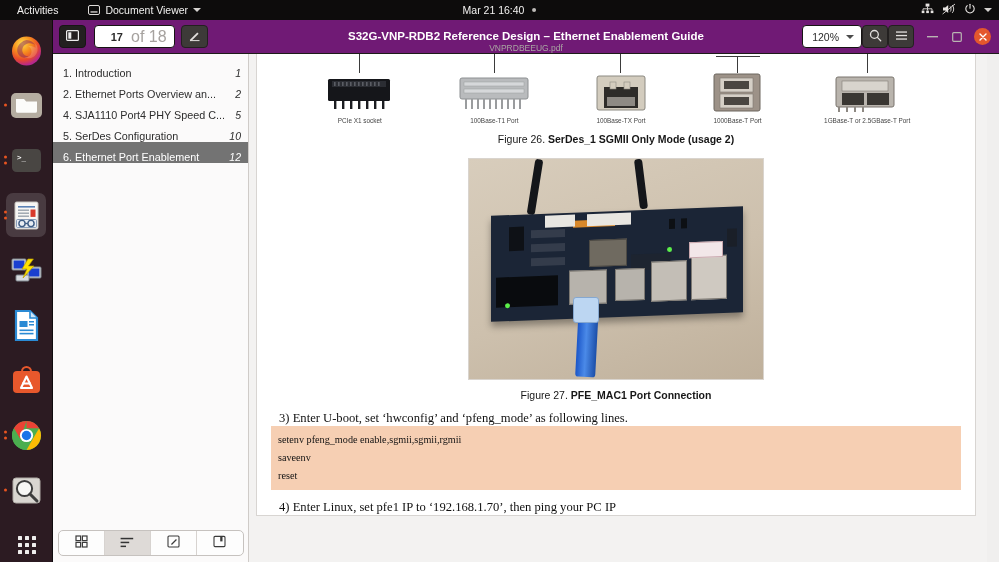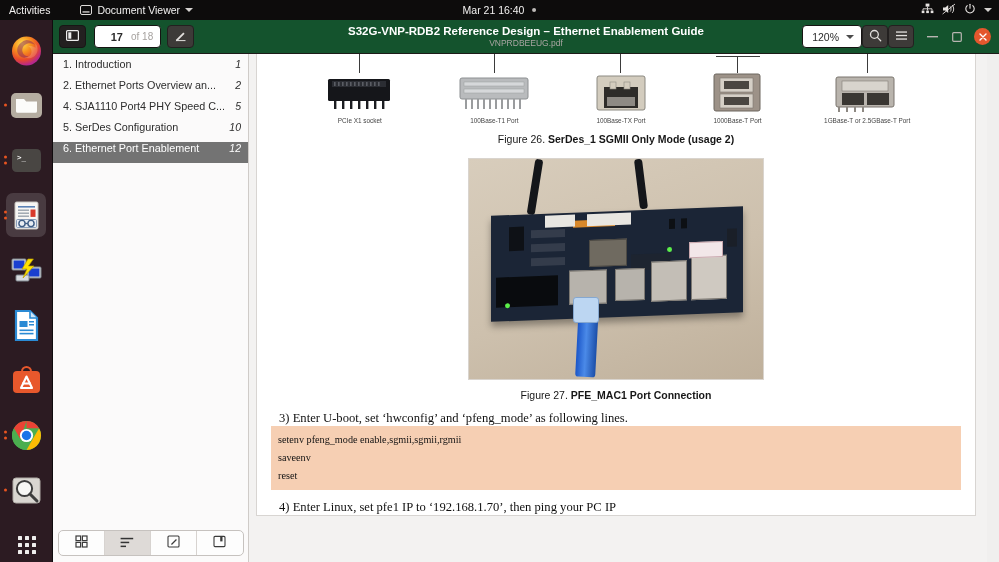--- a/index.html
+++ b/index.html
@@ -10,21 +10,21 @@
     -webkit-font-smoothing:antialiased;
   }
   .screen { position:relative; width:999px; height:562px; overflow:hidden; }
 
   
   .topbar {
     position:absolute; left:0; top:0; width:999px; height:20px;
     background:#0d0c0c; display:flex; align-items:center;
     color:#ffffff; font-size:10.5px; z-index:40;
   }
-  .tb-activities { margin-left:9px; font-size:10.5px; color:#f2f1f0; }
+  .tb-activities { margin-left:17px; font-size:10.5px; color:#f2f1f0; }
   .tb-app { display:flex; align-items:center; gap:5px; margin-left:30px; color:#f2f1f0; }
   .tb-app-icon { width:12px; height:11px; position:relative; }
   .tb-clock {
     position:absolute; left:50%; transform:translateX(-50%);
     display:flex; align-items:center; gap:8px; color:#f2f1f0; font-size:10.5px;
   }
   .dot-ind { width:4px; height:4px; border-radius:50%; background:#bdbab8; display:inline-block; }
   .tb-right { position:absolute; right:7px; display:flex; align-items:center; gap:8px; }
   .caret-dn {
     width:0;height:0;border-left:4px solid transparent;border-right:4px solid transparent;
@@ -44,41 +44,41 @@
   .run-dots { position:absolute; left:1px; top:50%; transform:translateY(-50%); display:flex; flex-direction:column; gap:3px; z-index:3;}
   .run-dots i { width:3px;height:3px;border-radius:50%;background:#e95420;display:block; }
   .dock-grid { position:absolute; left:0; bottom:8px; width:53px; display:flex; justify-content:center; }
   .grid9 { display:grid; grid-template-columns:repeat(3,4px); grid-gap:3px; }
   .grid9 i { width:4px;height:4px;background:#efeeed;display:block;border-radius:.5px; }
 
   
   .window { position:absolute; left:53px; top:20px; width:946px; height:542px; background:#ffffff; }
 
   .headerbar {
-    position:relative; height:34px; background:#14532d;
+    position:relative; height:34px; background:#701a75;
     display:flex; align-items:center; padding:0 6px; border-bottom:1px solid #1d1b19;
   }
   .hb-btn {
     height:23px; min-width:25px; border-radius:4px; background:#3d3a38;
     border:1px solid #232020; display:flex; align-items:center; justify-content:center;
     color:#e6e3e1; font-size:11px; cursor:default;
   }
   .sidebar-toggle { width:27px; background:#232020; border-color:#181616; margin-right:8px; }
   .page-entry {
     display:flex; align-items:center; height:23px; background:#ffffff; border-radius:4px;
     border:1px solid #161413; overflow:hidden; margin-right:6px;
   }
   .page-num {
     width:33px; text-align:right; padding-right:5px; color:#2b2b2b;
     font-size:11px; font-weight:bold;
   }
-  .page-of { padding:0 7px 0 3px; color:#a6a29f; font-size:10px; }
+  .page-of { padding:0 7px 0 3px; color:#a6a29f; font-size:16px; }
   .hb-title-wrap {
     position:absolute; left:0; right:0; top:0; height:34px;
-    display:flex; flex-direction:column; align-items:center; justify-content:center;
+    display:flex; flex-direction:column; align-items:center; justify-content:flex-end;
     pointer-events:none;
   }
   .hb-title { color:#ffffff; font-size:11.5px; font-weight:bold; line-height:13px; }
   .hb-sub { color:#a9a5a2; font-size:8.5px; line-height:11px; }
   .hb-right { margin-left:auto; display:flex; align-items:center; z-index:5; }
   .zoom-box {
     height:23px; background:#ffffff; border:1px solid #161413; border-radius:4px;
     display:flex; align-items:center; gap:7px; padding:0 7px 0 9px; color:#2b2b2b; font-size:10.5px;
   }
   .zoom-caret { width:0;height:0;border-left:4px solid transparent;border-right:4px solid transparent;border-top:4px solid #4b4b4b; }
@@ -92,21 +92,21 @@
 
   
   .body-split { display:flex; height:508px; }
 
   .sidebar {
     width:196px; background:#fbfafa; border-right:1px solid #cfcbc8;
     display:flex; flex-direction:column;
   }
   .outline { flex:1; padding-top:4px; overflow:hidden; }
   .ol-row {
-    display:flex; align-items:flex-start; height:21px; padding:0 7px 0 10px;
+    display:flex; align-items:flex-end; height:21px; padding:0 7px 0 10px;
     font-size:10.8px; color:#2d2d2d;
   }
   .ol-row.sel { background:#737373; color:#ffffff; }
   .ol-label { flex:1; white-space:nowrap; overflow:hidden; text-overflow:ellipsis; }
   .ol-page { font-style:italic; font-size:10.5px; margin-left:6px; }
   .sb-bottom { height:38px; display:flex; align-items:center; justify-content:center; }
   .seg { display:flex; border:1px solid #c6c2bf; border-radius:5px; overflow:hidden; background:#fdfdfd; }
   .seg > div {
     width:46px; height:24px; display:flex; align-items:center; justify-content:center;
     border-right:1px solid #d7d3d0;

